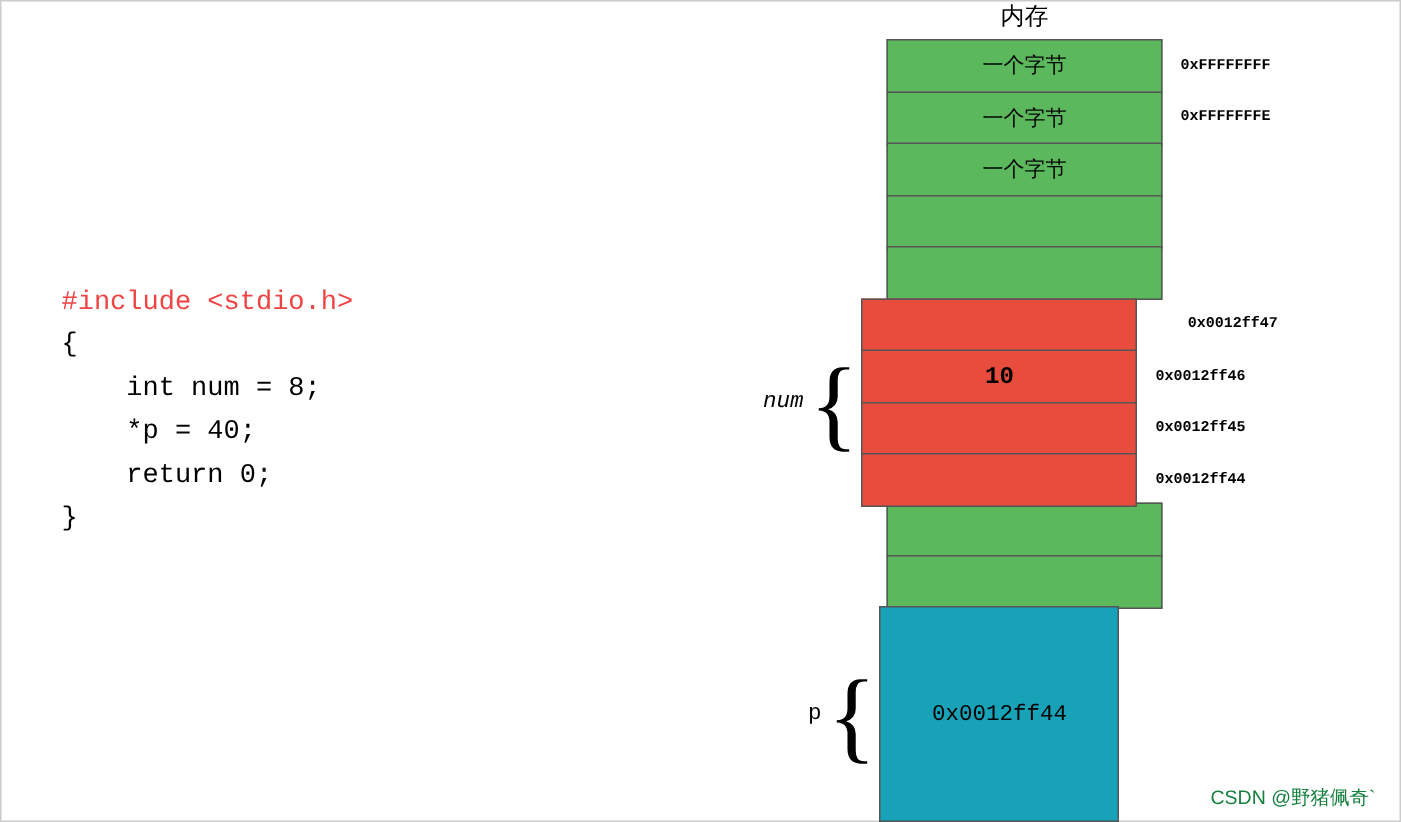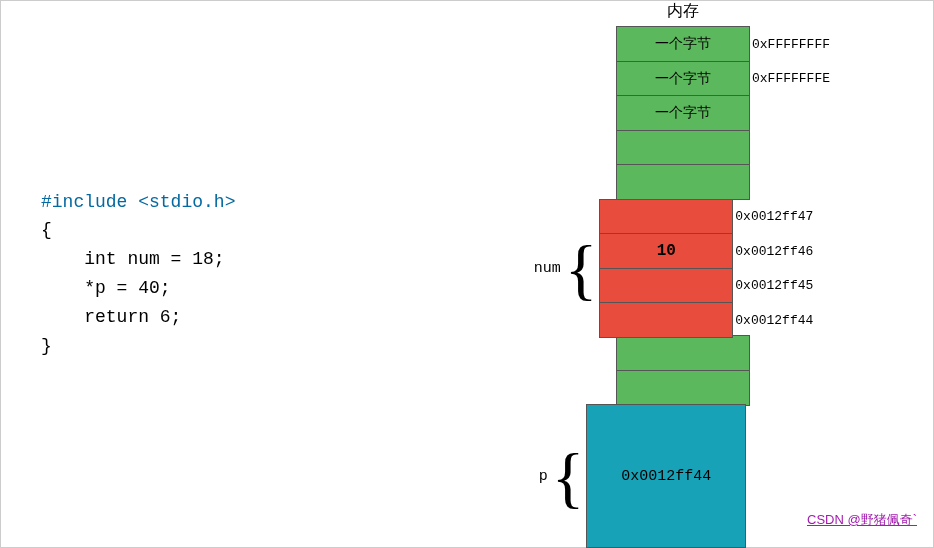--- a/index.html
+++ b/index.html
@@ -30,41 +30,41 @@
       font-size: 18px;
       line-height: 1.6;
       color: #000;
     }
 
     .code-line {
       display: block;
       white-space: pre;
     }
 
-    .code-blue { color: #0369a1; }
+    .code-blue { color: #ef4444; }
     .code-black { color: #000000; }
 
     
     .memory-section {
       flex: 0 0 420px;
       display: flex;
       flex-direction: column;
       align-items: center;
       position: relative;
     }
 
     .memory-title {
       font-size: 16px;
       color: #000;
       margin-bottom: 4px;
       font-family: Liberation Serif, serif;
     }
 
     .memory-cell {
-      width: 134px;
+      width: 184px;
       height: 36px;
       border: 1.5px solid #555;
       display: flex;
       align-items: center;
       justify-content: center;
       font-size: 14px;
       font-family: 'Courier New', monospace;
       color: #000;
       background: #5cb85c;
     }
@@ -79,57 +79,57 @@
       color: #000;
     }
 
     .memory-cell.green {
       background: #5cb85c;
     }
 
     
     .watermark {
       position: absolute;
-      bottom: 18px;
+      bottom: 6px;
       right: 16px;
       font-size: 13px;
-      color: #a21caf;
+      color: #15803d;
       font-family: Arial, sans-serif;
-      text-decoration: underline;
     }
 
     .memory-row-simple {
       display: flex;
       align-items: center;
     }
 
     .right-addr {
       width: 115px;
-      font-size: 13px;
+      font-size: 10px;
       font-family: 'Courier New', monospace;
       color: #000;
-      padding-left: 2px;
+      padding-left: 12px;
       white-space: nowrap;
+      font-weight: bold;
     }
 
     .no-addr {
       width: 115px;
     }
   </style>
 </head>
 <body>
 
 <div class="container">
 
   <div class="code-section">
     <span class="code-line code-blue">#include &lt;stdio.h&gt;</span>
     <span class="code-line code-black">{</span>
-    <span class="code-line code-black">    int num = 18;</span>
+    <span class="code-line code-black">    int num = 8;</span>
     <span class="code-line code-black">    *p = 40;</span>
-    <span class="code-line code-black">    return 6;</span>
+    <span class="code-line code-black">    return 0;</span>
     <span class="code-line code-black">}</span>
   </div>
 
   <div class="memory-section">
 
     <div class="memory-title">内存</div>
 
     <div style="display:flex; flex-direction:column; width:100%; align-items:center;">
 
       <div class="memory-row-simple" style="margin-bottom:-1.5px;">
@@ -156,25 +156,25 @@
         <div class="right-addr"></div>
       </div>
       <div class="memory-row-simple" style="margin-bottom:-1.5px;">
         <div class="no-addr"></div>
         <div class="memory-cell green"></div>
         <div class="right-addr"></div>
       </div>
 
       <div style="display:flex; align-items:center; position:relative; margin-bottom:-1.5px;">
         <div style="width:45px; text-align:right; font-size:15px; font-family:'Courier New',monospace; position:relative;">
-          <span style="position:absolute; right:2px; top:50%; transform:translateY(-50%);">num</span>
+          <span style="position:absolute; right:2px; top:50%; transform:translateY(-50%);font-style:italic;">num</span>
         </div>
         <div style="font-size:68px; color:#000; line-height:1; font-family:'Times New Roman',serif; padding: 0 2px; margin-top:2px;">{</div>
         <div style="display:flex; flex-direction:column;">
-          <div class="memory-row-simple" style="margin-bottom:-1.5px;">
+          <div class="memory-row-simple" style="margin-bottom:-1.5px;text-align:center;">
             <div class="memory-cell red"></div>
             <div class="right-addr">0x0012ff47</div>
           </div>
           <div class="memory-row-simple" style="margin-bottom:-1.5px;">
             <div class="memory-cell red" style="font-size:16px; font-weight:bold;">10</div>
             <div class="right-addr">0x0012ff46</div>
           </div>
           <div class="memory-row-simple" style="margin-bottom:-1.5px;justify-content:space-between;">
             <div class="memory-cell red"></div>
             <div class="right-addr">0x0012ff45</div>

